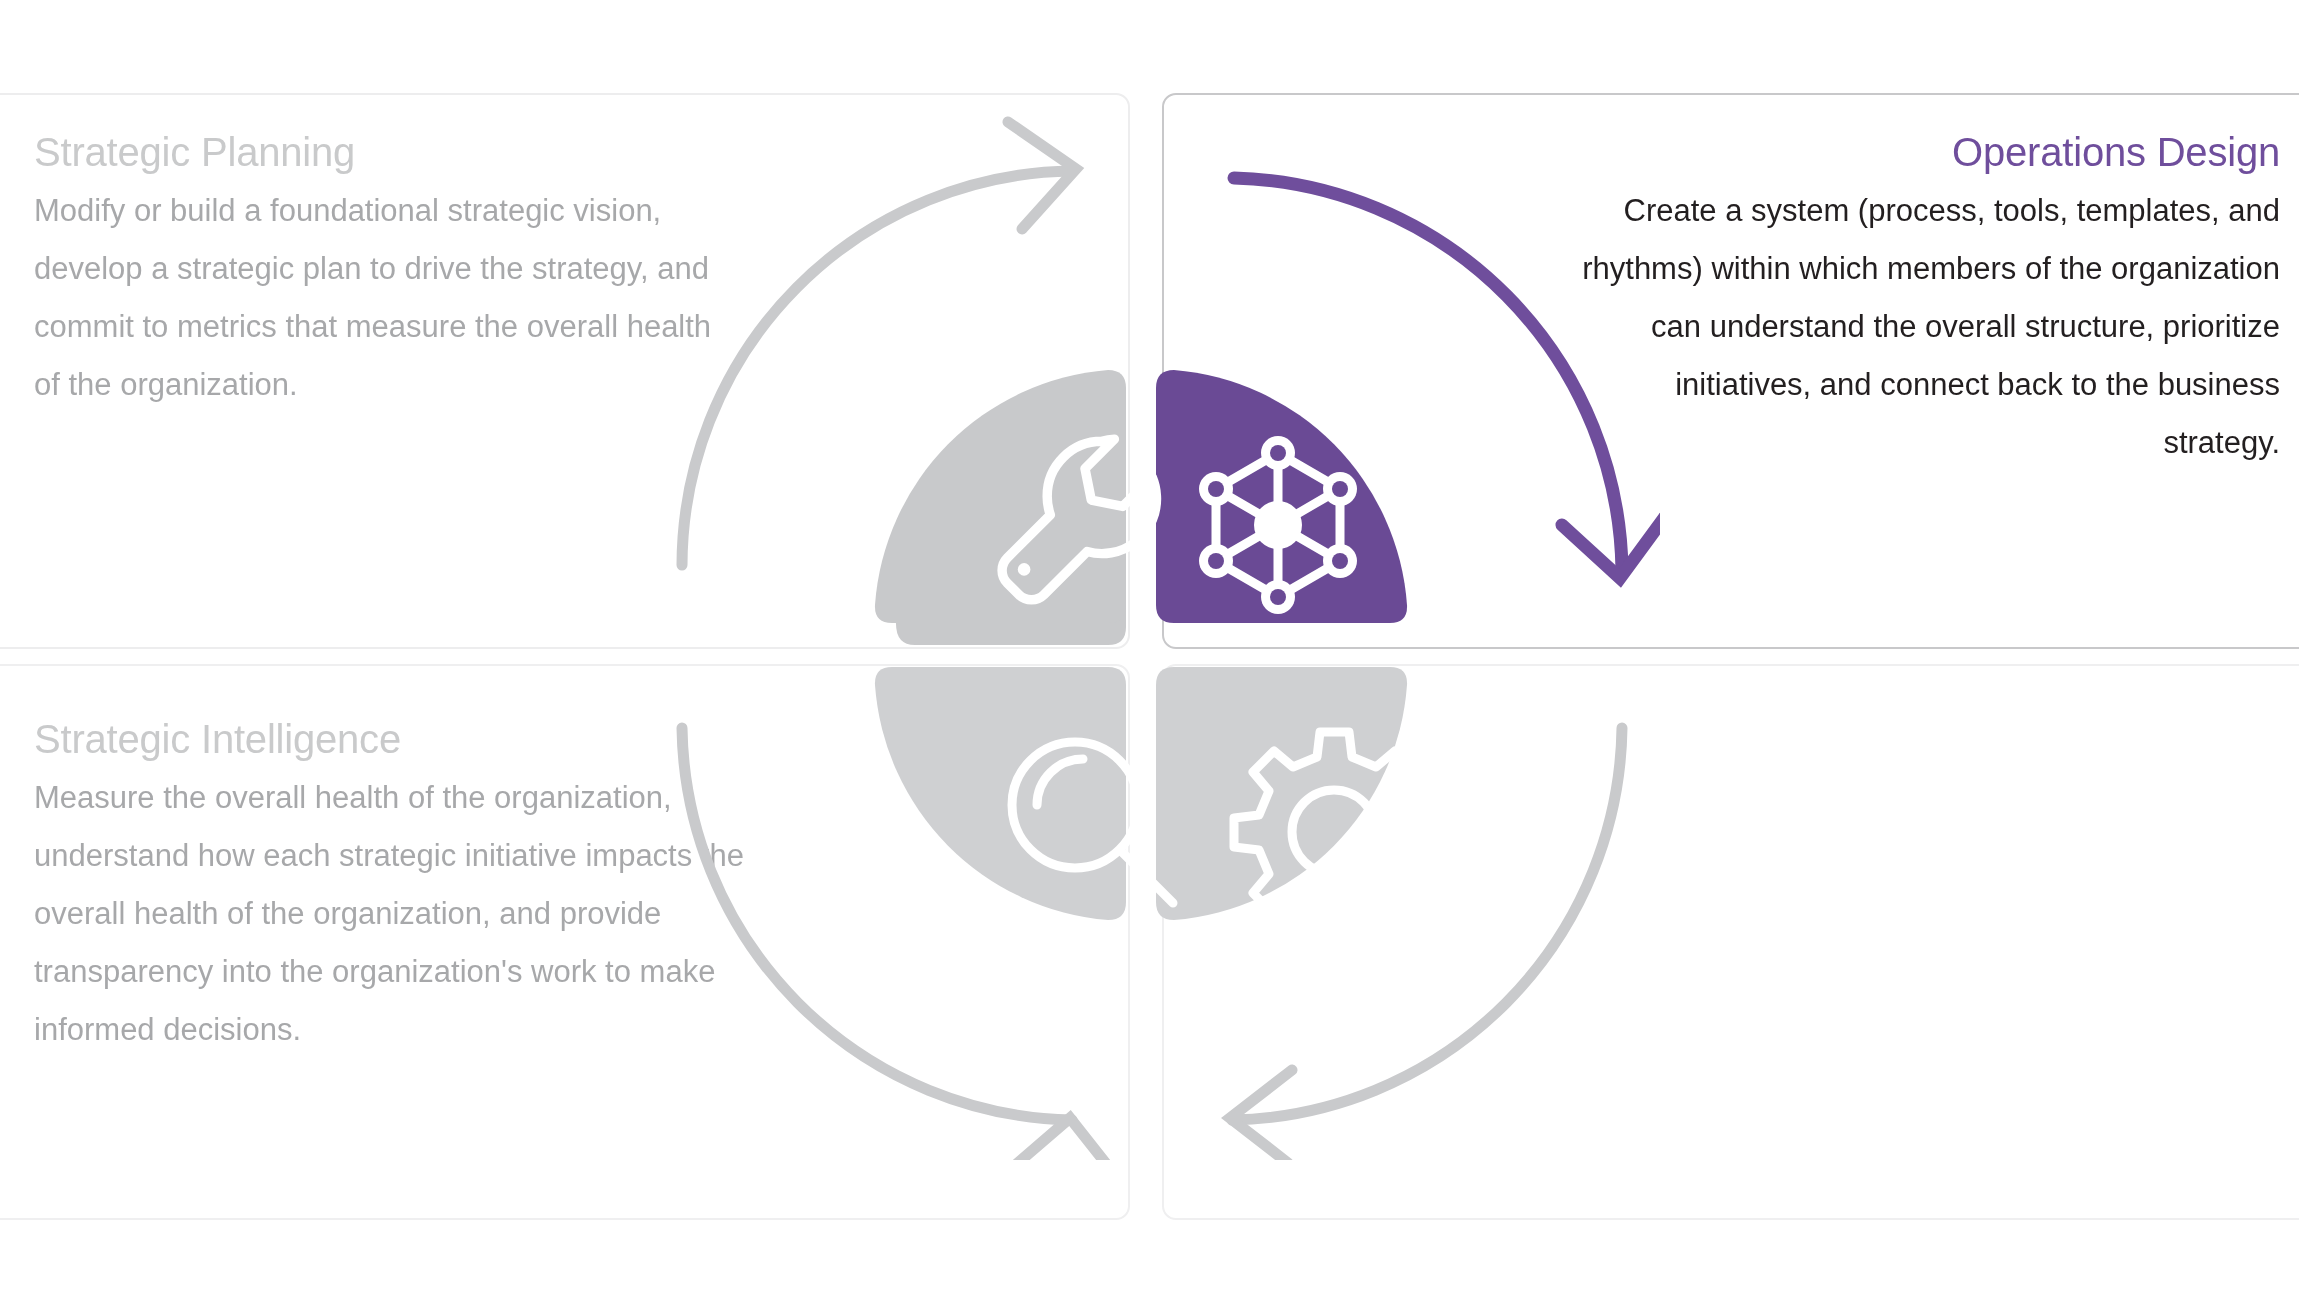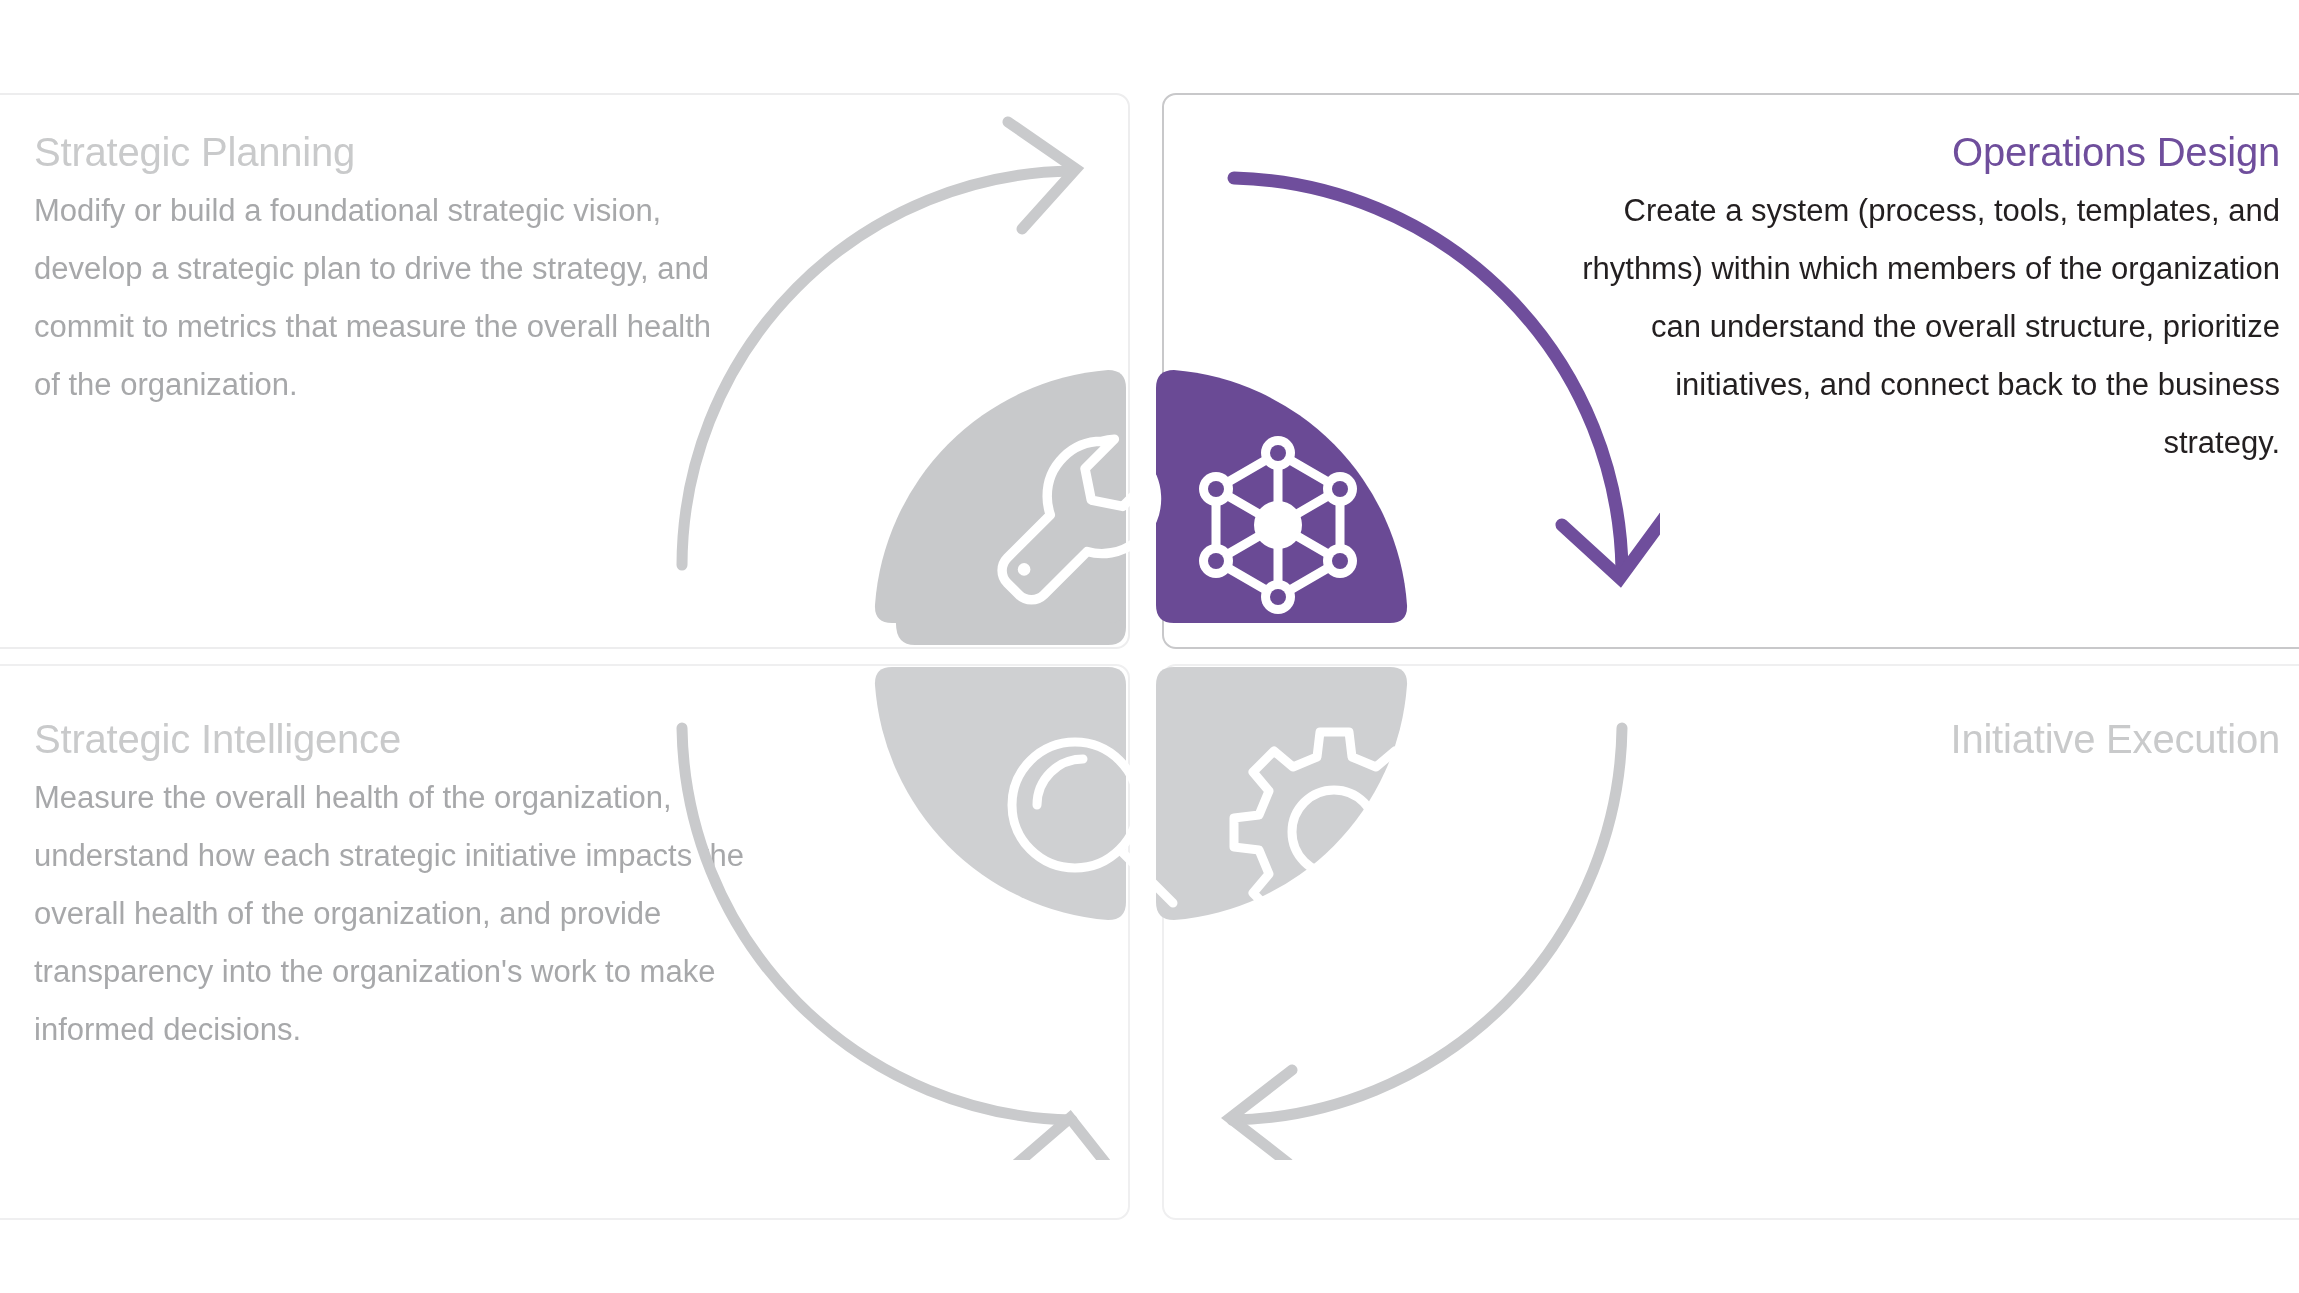--- a/index.html
+++ b/index.html
@@ -115,21 +115,20 @@
     <h2>Operations Design</h2>
     <p>Create a system (process, tools, templates, and rhythms) within which members of the organization can understand the overall structure, prioritize initiatives, and connect back to the business strategy.</p>
   </div>
 
   <div class="block blk-bl muted">
     <h2>Strategic Intelligence</h2>
     <p>Measure the overall health of the organization, understand how each strategic initiative impacts the overall health of the organization, and provide transparency into the organization's work to make informed decisions.</p>
   </div>
 
   <div class="block blk-br muted">
-    <h2>Initiative Execution</h2>
   </div>
 
   <div id="center-graphic">
   <svg width="1000" height="1060" viewBox="0 0 1000 1060" xmlns="http://www.w3.org/2000/svg">
 
     <g>
       <path class="wedge-gray" d="M 466 290
                A 256 256 0 0 0 236 521
                L 236 521
                Q 235 545 255 545

